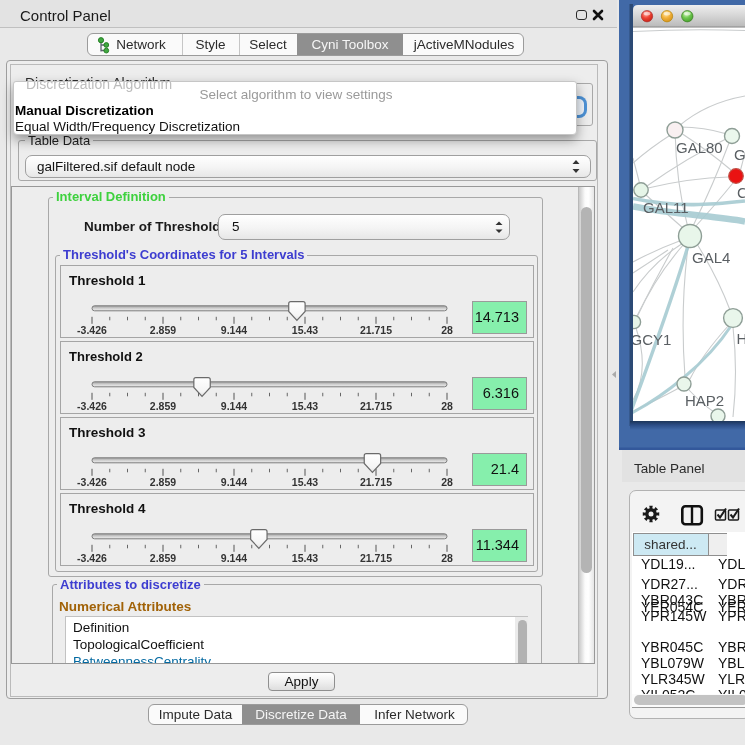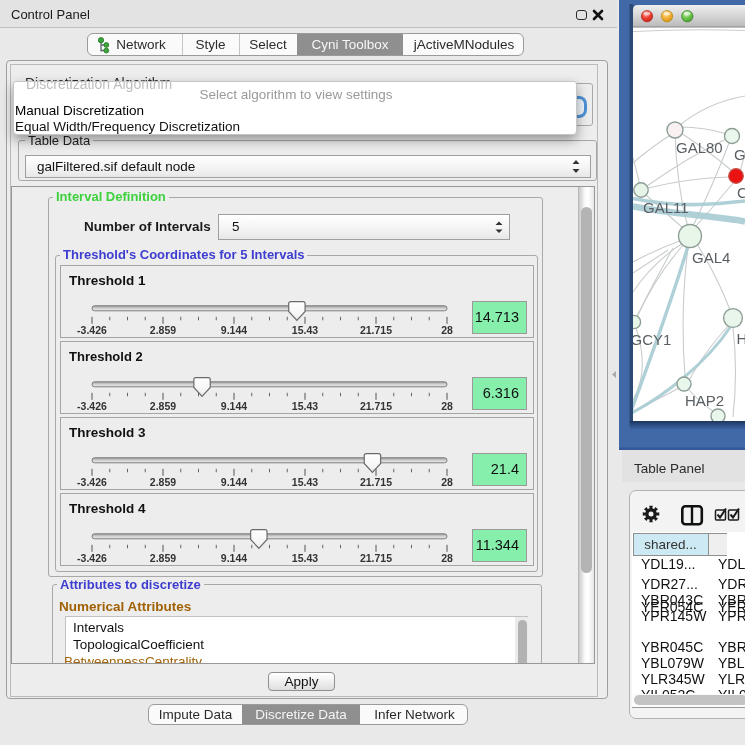--- a/index.html
+++ b/index.html
@@ -1,28 +1,28 @@
 <!DOCTYPE html>
 <html><head><meta charset="utf-8">
 <style>
 *{margin:0;padding:0;box-sizing:border-box}
 html,body{width:745px;height:745px;overflow:hidden}
 body{position:relative;background:#e9e9e9;font-family:"Liberation Sans",sans-serif;-webkit-font-smoothing:antialiased}
 .ab{position:absolute}
 .fs{position:absolute;border:1px solid #a8a8a8;border-radius:3px}
 .fst{position:absolute;background:#ededed;padding:0 3px;font-size:13px;line-height:13px;white-space:nowrap}
-.combo{position:absolute;border:1px solid #9f9f9f;border-radius:0;background:linear-gradient(#ffffff,#f4f4f4 55%,#e7e7e7);font-size:13.5px;color:#111;white-space:nowrap}
+.combo{position:absolute;border:1px solid #9f9f9f;border-radius:7px;background:linear-gradient(#ffffff,#f4f4f4 55%,#e7e7e7);font-size:13.5px;color:#111;white-space:nowrap}
 .bold{font-weight:bold}
 .tabt{top:0;text-align:center;font-size:13.5px;line-height:22px;color:#2b2b2b}
 .thr{position:absolute;border:1px solid #a5a5a5;background:#ededed}
 .vbox{position:absolute;border:1px solid #9a9a9a;background:#86efac;font-size:14.5px;color:#111;text-align:right}
 </style></head><body>
 
 <div class="ab" style="left:0;top:0;width:617px;height:28px;background:#e3e3e3;border-bottom:1px solid #c0c0c0"></div>
-<div class="ab" style="left:11px;top:7px;font-size:13px;color:#1a1a1a">Control Panel</div>
+<div class="ab" style="left:20px;top:7px;font-size:15px;color:#1a1a1a">Control Panel</div>
 <div class="ab" style="left:576px;top:10px;width:11px;height:10px;border:1.6px solid #2a2a2a;border-radius:3px"></div>
 <svg class="ab" style="left:592px;top:9px" width="12" height="12" viewBox="0 0 12 12">
     <path d="M2 2 L10 10 M10 2 L2 10" stroke="#111" stroke-width="2.6" stroke-linecap="round"></path>
   </svg>
 
 <div class="ab" style="left:87px;top:33px;width:437px;height:23px;background:#fafafa;border:1px solid #9b9b9b;border-radius:6px;overflow:hidden">
  <div class="ab" style="left:209px;top:0;width:106px;height:23px;background:#8f8f8f"></div>
  <div class="ab" style="left:93.5px;top:0;width:1px;height:23px;background:#c6c6c6"></div>
  <div class="ab" style="left:150.5px;top:0;width:1px;height:23px;background:#c6c6c6"></div>
  <div class="ab tabt" style="left:10px;width:86px">Network</div>
@@ -53,21 +53,21 @@
 <svg class="ab" style="left:570px;top:157px" width="12" height="19" viewBox="0 0 12 19">
 <path d="M2.5 7 L6 3 L9.5 7 Z" fill="#333"></path>
     <path d="M2.5 12 L6 16 L9.5 12 Z" fill="#333"></path>
   </svg>
 <div class="ab" style="left:11px;top:186px;width:584px;height:478px;border:1px solid #989898;background:#ededed"></div>
 <div class="ab" style="left:578px;top:187px;width:16px;height:476px;background:linear-gradient(90deg,#c9c9c9,#fbfbfb 40%,#ffffff 62%,#e6e6e6);border-left:1px solid #b8b8b8"></div>
 <div class="ab" style="left:580.5px;top:207px;width:11px;height:366px;background:#b4b4b4;border-radius:5.5px"></div>
 <div class="ab" style="left:12px;top:187px;width:566px;height:476px;overflow:hidden">
 <div class="fs" style="left:36px;top:10px;width:495px;height:380px"></div>
 <div class="fst" style="left:41px;top:3px;font-weight:bold;color:#3dd13d">Interval Definition</div>
-<div class="ab bold" style="left:72px;top:32px;font-size:13.5px;color:#1a1a1a">Number of Intervals</div>
+<div class="ab bold" style="left:72px;top:32px;font-size:13.5px;color:#1a1a1a">Number of Threshold</div>
 <div class="combo" style="left:206px;top:27px;width:292px;height:26px;line-height:24px;padding-left:13px">5</div>
 <svg class="ab" style="left:481px;top:32px" width="12" height="17" viewBox="0 0 12 17">
 <path d="M2.5 6 L6 2.5 L9.5 6 Z" fill="#333"></path>
       <path d="M2.5 10.5 L6 14 L9.5 10.5 Z" fill="#333"></path>
     </svg>
 <div class="fs" style="left:43px;top:68px;width:483px;height:317px"></div>
 <div class="fst" style="left:48px;top:61px;font-weight:bold;color:#3d3dd0">Threshold's Coordinates for 5 Intervals</div>
 <div class="thr" style="left:48px;top:78px;width:474px;height:73px">
 <div class="ab bold" style="left:8px;top:7px;font-size:13.5px;color:#111">Threshold 1</div>
 <svg width="474" height="45" viewBox="0 0 474 45" style="position:absolute;left:0;top:28px">
@@ -253,41 +253,41 @@
         <text x="315" y="40" font-family="Liberation Sans" font-size="10.5" font-weight="bold" fill="#333" text-anchor="middle">21.715</text>
         <text x="386" y="40" font-family="Liberation Sans" font-size="10.5" font-weight="bold" fill="#333" text-anchor="middle">28</text>
         <path transform="translate(197.85,0)" d="M -6.2 7.7 L 6.2 7.7 Q 8.2 7.7 8.2 9.7 L 8.2 17.5 L 0 26.3 L -8.2 17.5 L -8.2 9.7 Q -8.2 7.7 -6.2 7.7 Z" fill="url(#tg)" stroke="#6a6a6a" stroke-width="1.2"></path>
       </svg>
 <div class="vbox" style="left:411px;top:35px;width:55px;height:33px;line-height:31px;padding-right:7px">11.344</div>
 </div>
 <div class="fs" style="left:40px;top:397px;width:490px;height:110px"></div>
 <div class="fst" style="left:45px;top:391px;font-weight:bold;color:#3d3dd0">Attributes to discretize</div>
 <div class="ab bold" style="left:47px;top:412px;font-size:13.5px;color:#a16207">Numerical Attributes</div>
 <div class="ab" style="left:53px;top:429px;width:463px;height:60px;background:#fff;border:1px solid #c2c2c2"></div>
-<div class="ab" style="left:61px;top:433px;font-size:13.5px;color:#111">Intervals</div>
+<div class="ab" style="left:61px;top:433px;font-size:13.5px;color:#111">Definition</div>
 <div class="ab" style="left:61px;top:450px;font-size:13.5px;color:#111">TopologicalCoefficient</div>
-<div class="ab" style="left:52px;top:467px;font-size:13.5px;color:#a16207">BetweennessCentrality</div>
+<div class="ab" style="left:61px;top:467px;font-size:13.5px;color:#0369a1">BetweennessCentrality</div>
 <div class="ab" style="left:503px;top:430px;width:12.5px;height:58px;background:#ebebeb"></div>
 <div class="ab" style="left:506px;top:433px;width:8.5px;height:55px;background:#b2b2b2;border-radius:4.5px 4.5px 0 0"></div>
 </div>
 <div class="ab" style="left:268px;top:672px;width:67px;height:19px;border:1px solid #8f8f8f;border-radius:4px;background:linear-gradient(#ffffff,#f0f0f0 50%,#dedede);text-align:center;font-size:13.5px;line-height:17px;color:#111">Apply</div>
 
 <div class="ab" style="left:148px;top:704px;width:320px;height:21px;background:#fafafa;border:1px solid #9b9b9b;border-radius:6px;overflow:hidden">
  <div class="ab" style="left:93px;top:0;width:118px;height:21px;background:#8f8f8f"></div>
  <div class="ab tabt" style="left:0;width:93px;line-height:20px">Impute Data</div>
  <div class="ab tabt" style="left:93px;width:118px;line-height:20px;color:#f5f5f5">Discretize Data</div>
  <div class="ab tabt" style="left:211px;width:109px;line-height:20px">Infer Network</div>
 </div>
 
 <div class="ab" style="left:612px;top:371px;width:4px;height:7px;background:#aaa;clip-path:polygon(0 50%,100% 0,100% 100%)"></div>
 
 <div class="ab" style="left:13px;top:81px;width:564px;height:54px;background:#fff;border:1px solid #c6c6c6;border-radius:3px 3px 4px 4px;box-shadow:0 5px 12px rgba(0,0,0,0.38);overflow:hidden;z-index:50">
  <div class="ab" style="left:12px;top:-6.5px;font-size:14px;color:#bdbdbd">Discretization Algorithm</div>
  <div class="ab" style="left:0;top:5px;width:564px;text-align:center;font-size:13.5px;color:#9a9a9a">Select algorithm to view settings</div>
- <div class="ab" style="left:1px;top:21px;font-size:13.5px;font-weight:normal;color:#000">Manual Discretization</div>
+ <div class="ab" style="left:1px;top:21px;font-size:13.5px;font-weight:bold;color:#000">Manual Discretization</div>
  <div class="ab" style="left:1px;top:37px;font-size:13.5px;color:#111">Equal Width/Frequency Discretization</div>
 </div>
 
 <svg class="ab" style="left:617px;top:0" width="128" height="455" viewBox="617 0 128 455">
 <defs>
 <linearGradient id="tb" x1="0" y1="0" x2="0" y2="1">
         <stop offset="0" stop-color="#efefef"></stop>
         <stop offset="0.55" stop-color="#d2d2d2"></stop>
         <stop offset="1" stop-color="#b9b9b9"></stop>
       </linearGradient>

